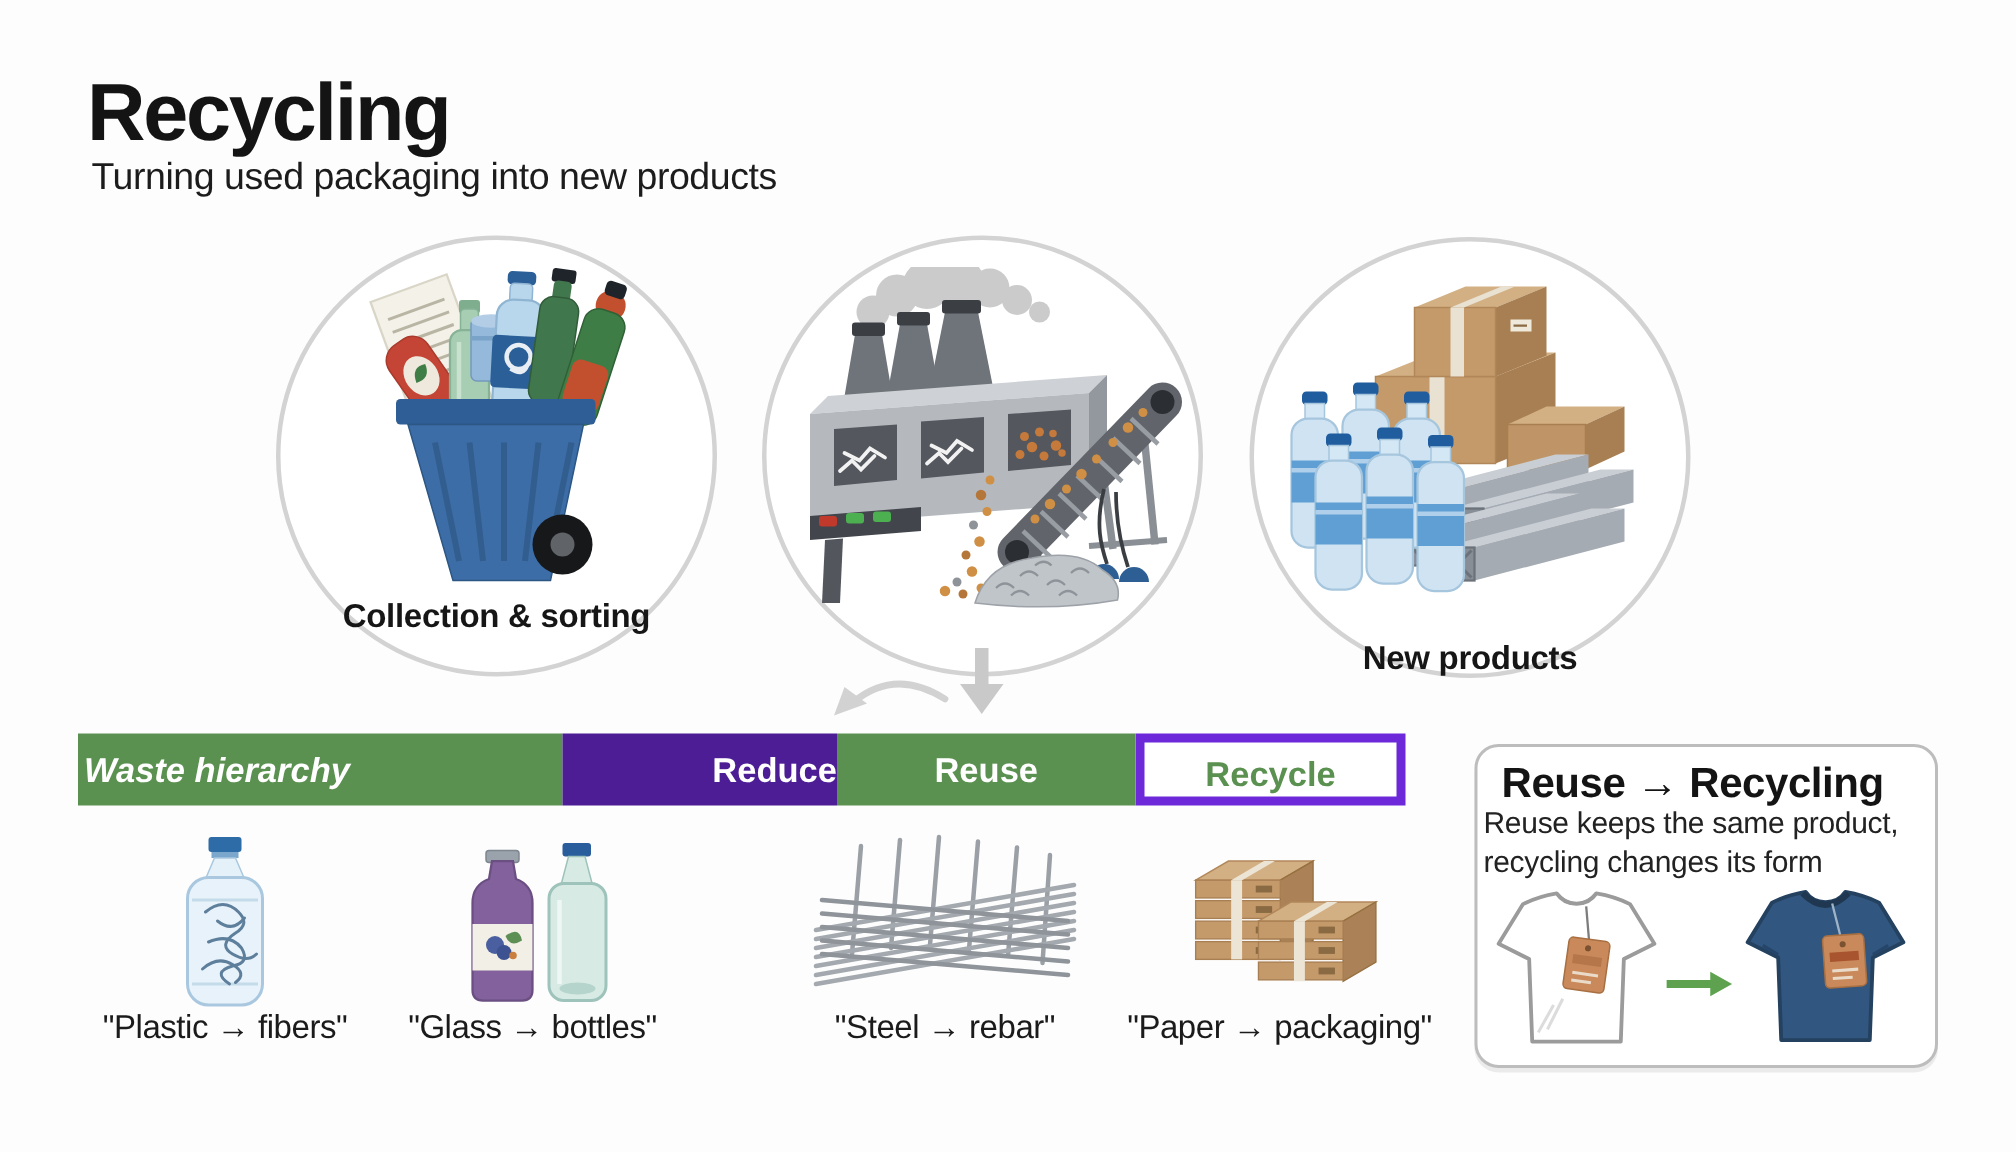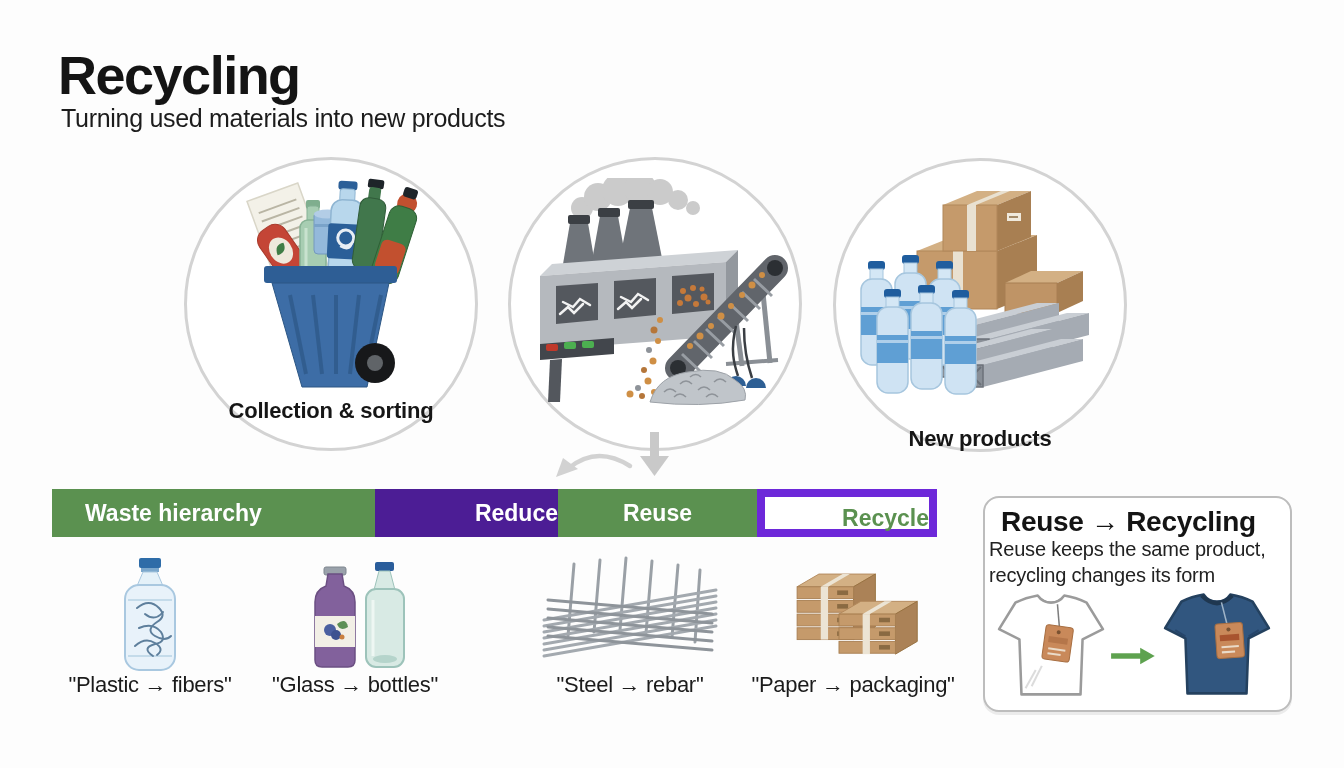--- a/index.html
+++ b/index.html
@@ -11,37 +11,37 @@
   
   .title{left:58px;top:34px;font-size:54px;font-weight:700;letter-spacing:-1.5px;color:#141414;margin-top:10px;}
   .subtitle{left:61px;top:104px;font-size:25px;letter-spacing:-0.3px;color:#1c1c1c;}
   
   .stage-circle{width:294px;height:294px;border:3px solid #d3d3d3;border-radius:50%;background:#fff;box-sizing:border-box;}
   .stage-label{width:294px;text-align:center;font-size:22px;font-weight:700;letter-spacing:-0.2px;color:#161616;}
   
   .seg{top:489px;height:48px;line-height:48px;font-size:23px;font-weight:700;box-sizing:border-box;}
   .seg-dark{background:#5b9150;color:#ffffff;}
   .seg-light{background:#4c1d95;color:#ffffff;text-align:right;}
-  .seg-outline{background:#ffffff;border:8px solid #6d28d9;color:#5b9150;text-align:right;line-height:42px;}
-  .seg-title{padding-left:33px;}
+  .seg-outline{background:#ffffff;border:6px solid #6d28d9;color:#5b9150;text-align:center;line-height:42px;}
+  .seg-title{padding-left:4px;font-style:italic;}
   
   .example-label{top:672px;text-align:center;font-size:22px;letter-spacing:-0.3px;color:#1b1b1b;}
   
   .callout{left:983px;top:496px;width:309px;height:216px;background:#fff;border:2px solid #bdbdbd;
     border-radius:16px;box-sizing:border-box;box-shadow:0 3px 0 rgba(0,0,0,0.07);}
   .callout-title{left:16px;top:8px;font-size:28px;font-weight:700;letter-spacing:-0.3px;color:#141414;}
   .callout-line{left:4px;font-size:20px;letter-spacing:-0.2px;color:#222;}
 </style>
 </head>
 <body>
 
 <div id="canvas">
 
   <div class="abs title">Recycling</div>
-  <div class="abs subtitle">Turning used materials into new products</div>
+  <div class="abs subtitle">Turning used packaging into new products</div>
 
   <div class="abs stage-circle" style="left:184px;top:157px;"></div>
   <div class="abs stage-circle" style="left:508px;top:157px;"></div>
   <div class="abs stage-circle" style="left:833px;top:158px;"></div>
 
   <svg class="abs" style="left:238px;top:178px;" width="196" height="214" viewBox="0 0 196 214">
     <g transform="rotate(-20 45 55)">
       <rect x="22" y="13" width="54" height="92" fill="#f3f1e8" stroke="#d9d6c8" stroke-width="1.5"></rect>
       <g stroke="#b9b5a4" stroke-width="2">
         <line x1="29" y1="28" x2="69" y2="28"></line>

